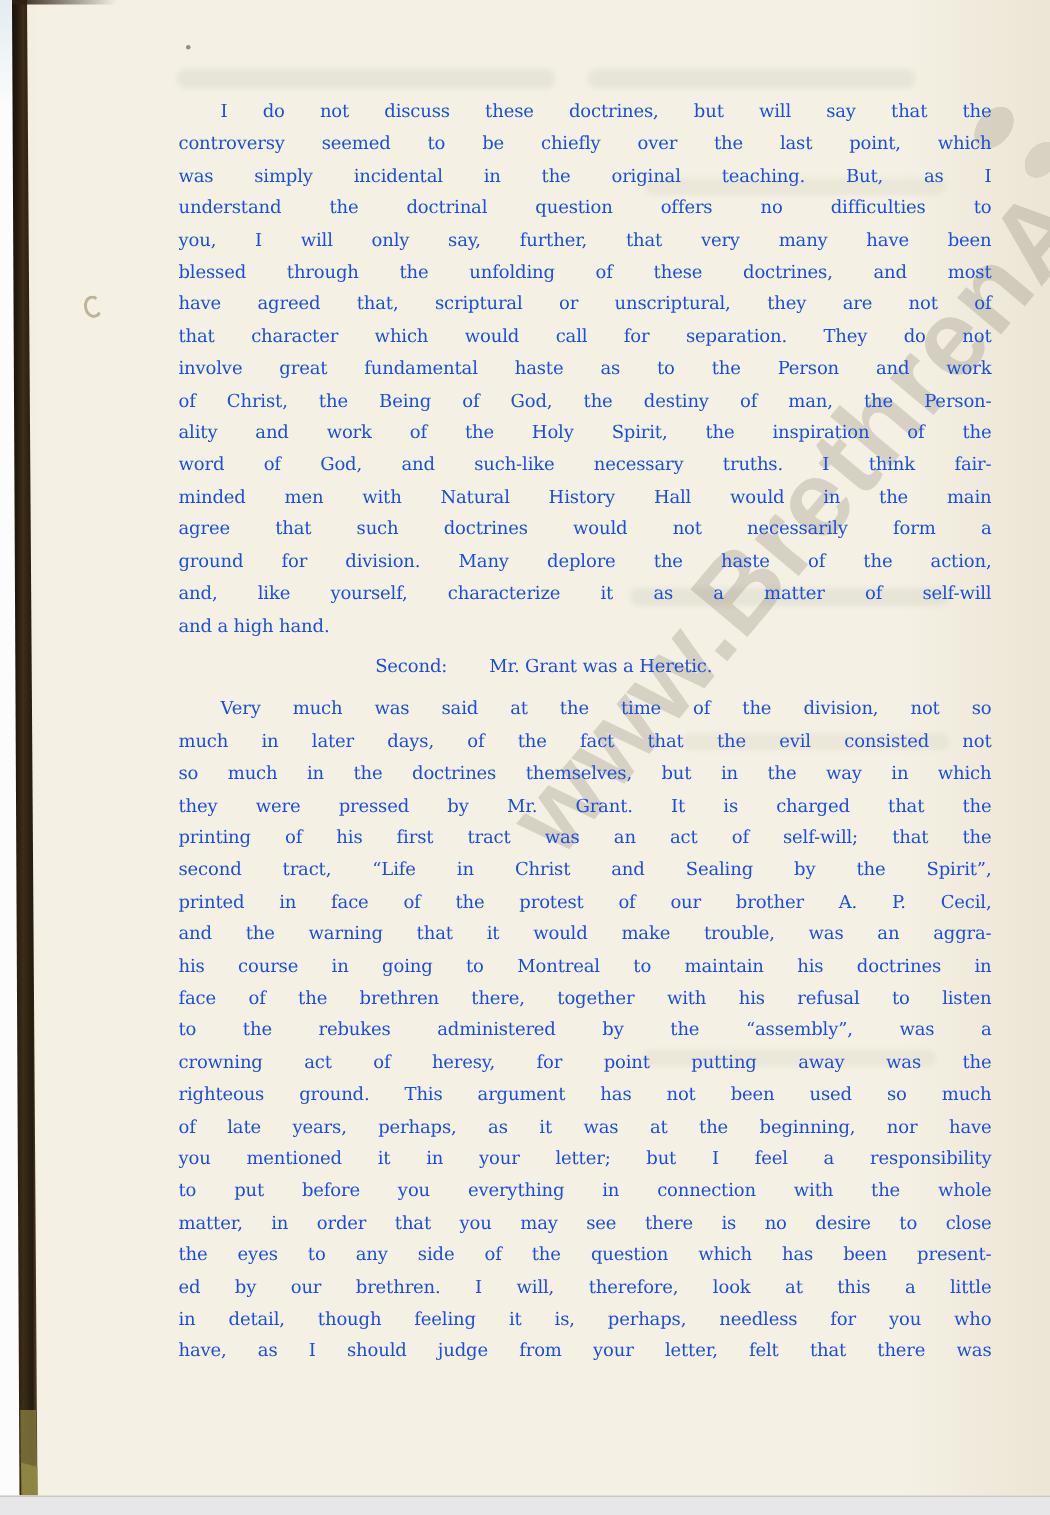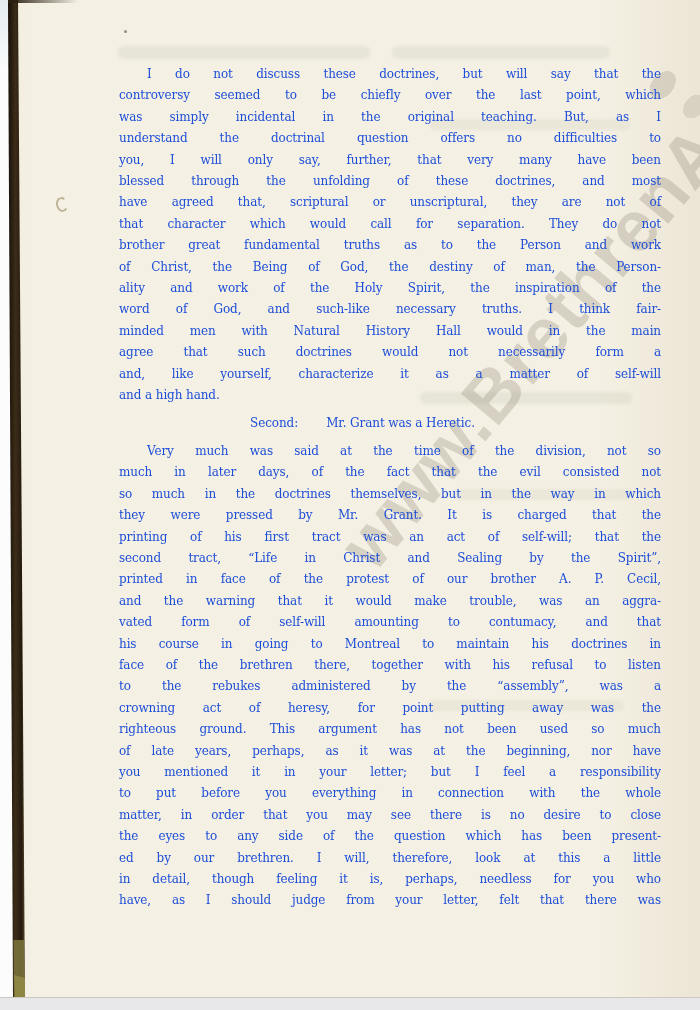--- a/index.html
+++ b/index.html
@@ -103,44 +103,44 @@
 <div class="textblock">
   <div class="para plain-last">
       <div class="tline first">I do not discuss these doctrines, but will say that the</div>
       <div class="tline">controversy seemed to be chiefly over the last point, which</div>
       <div class="tline">was simply incidental in the original teaching. But, as I</div>
       <div class="tline">understand the doctrinal question offers no difficulties to</div>
       <div class="tline">you, I will only say, further, that very many have been</div>
       <div class="tline">blessed through the unfolding of these doctrines, and most</div>
       <div class="tline">have agreed that, scriptural or unscriptural, they are not of</div>
       <div class="tline">that character which would call for separation. They do not</div>
-      <div class="tline">brother great fundamental truths as to the Person and work</div>
+      <div class="tline">involve great fundamental haste as to the Person and work</div>
       <div class="tline">of Christ, the Being of God, the destiny of man, the Person-</div>
       <div class="tline">ality and work of the Holy Spirit, the inspiration of the</div>
       <div class="tline">word of God, and such-like necessary truths. I think fair-</div>
       <div class="tline">minded men with Natural History Hall would in the main</div>
       <div class="tline">agree that such doctrines would not necessarily form a</div>
+      <div class="tline">ground for division. Many deplore the haste of the action,</div>
       <div class="tline">and, like yourself, characterize it as a matter of self-will</div>
       <div class="tline last">and a high hand.</div>
     </div>
 
   <div class="heading">
     <span class="prefix">Second:</span><span class="bold">Mr. Grant was a Heretic.</span>
   </div>
 
   <div class="para">
       <div class="tline first">Very much was said at the time of the division, not so</div>
       <div class="tline">much in later days, of the fact that the evil consisted not</div>
       <div class="tline">so much in the doctrines themselves, but in the way in which</div>
       <div class="tline">they were pressed by Mr. Grant. It is charged that the</div>
       <div class="tline">printing of his first tract was an act of self-will; that the</div>
       <div class="tline">second tract, “Life in Christ and Sealing by the Spirit”,</div>
       <div class="tline">printed in face of the protest of our brother A. P. Cecil,</div>
       <div class="tline">and the warning that it would make trouble, was an aggra-</div>
-      <div class="tline">vated form of self-will amounting to contumacy, and that</div>
       <div class="tline">his course in going to Montreal to maintain his doctrines in</div>
       <div class="tline">face of the brethren there, together with his refusal to listen</div>
       <div class="tline">to the rebukes administered by the “assembly”, was a</div>
       <div class="tline">crowning act of heresy, for point putting away was the</div>
       <div class="tline">righteous ground. This argument has not been used so much</div>
       <div class="tline">of late years, perhaps, as it was at the beginning, nor have</div>
       <div class="tline">you mentioned it in your letter; but I feel a responsibility</div>
       <div class="tline">to put before you everything in connection with the whole</div>
       <div class="tline">matter, in order that you may see there is no desire to close</div>
       <div class="tline">the eyes to any side of the question which has been present-</div>

